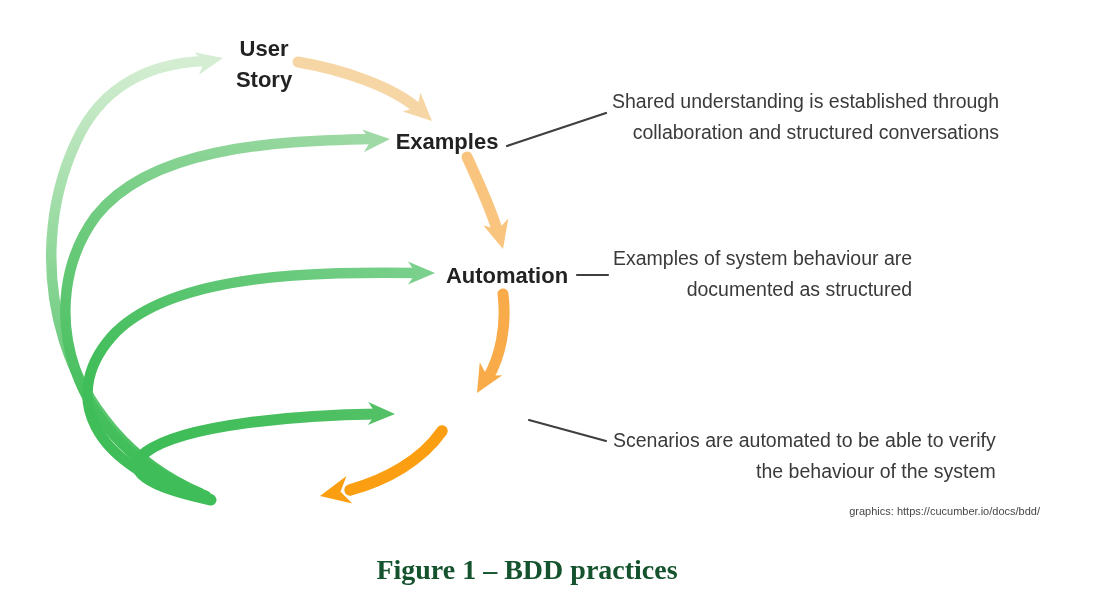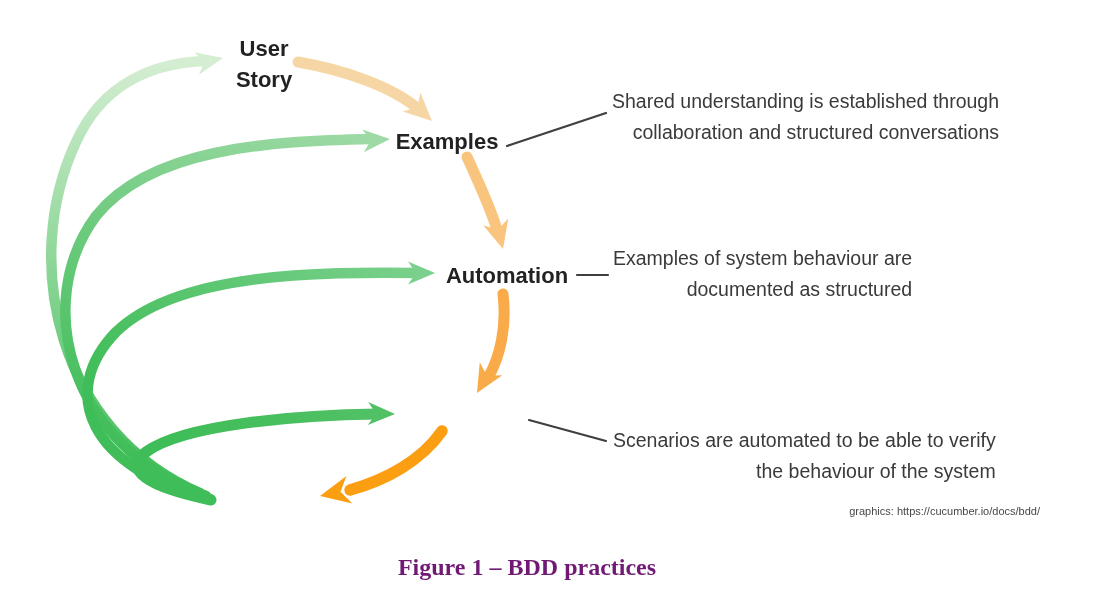--- a/index.html
+++ b/index.html
@@ -48,22 +48,22 @@
     font-size: 11px;
     color: #474747;
   }
   .caption {
     position: absolute;
     left: 527px;
     top: 554px;
     transform: translateX(-50%);
     font-family: "Liberation Serif", serif;
     font-weight: 700;
-    font-size: 24px;
-    color: #701a75;
+    font-size: 28px;
+    color: #14532d;
     white-space: nowrap;
   }
 </style>
 </head>
 <body>
 
 <div class="page">
 
   <svg class="diagram-svg" width="1100" height="606" viewBox="0 0 1100 606">
     <defs>

